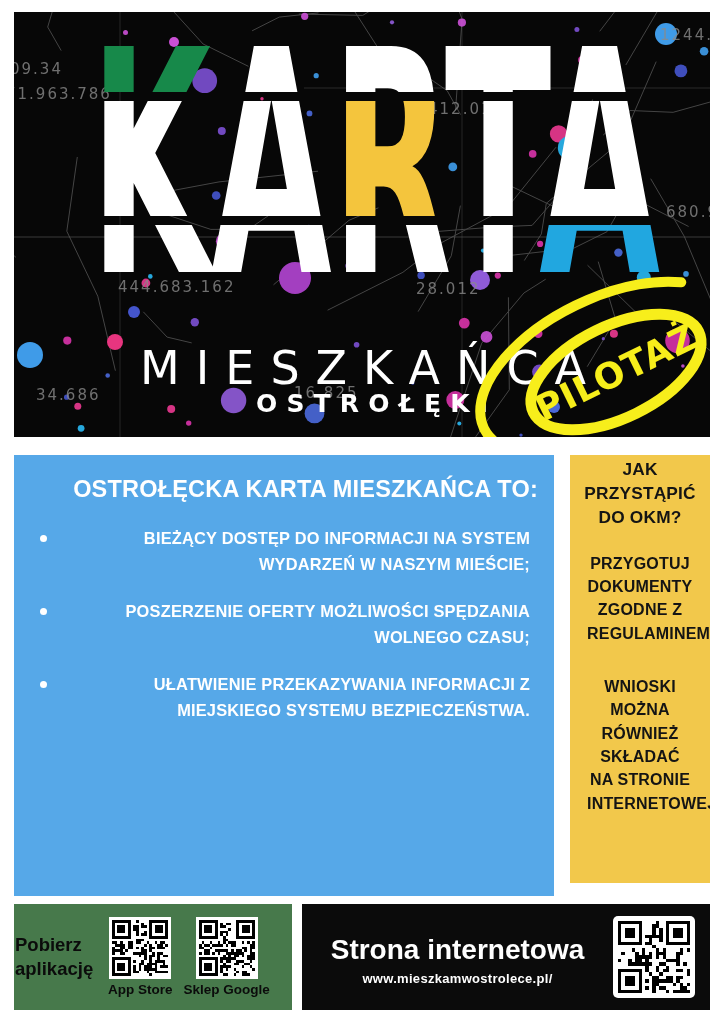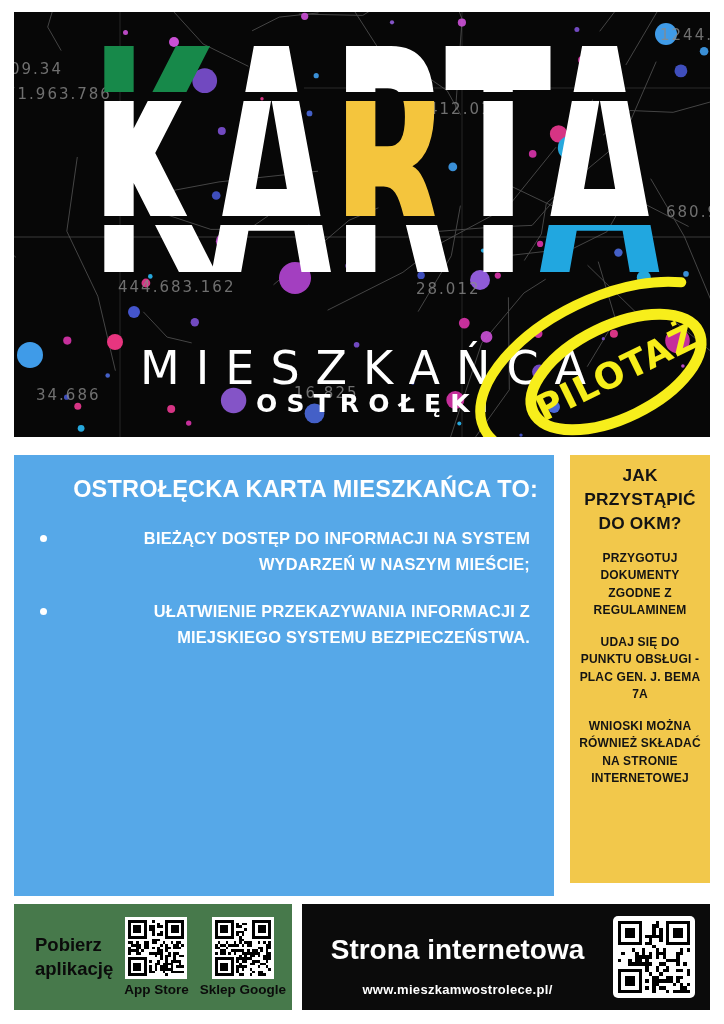--- a/index.html
+++ b/index.html
@@ -15,36 +15,36 @@
 
   
   #benefits{left:14px;top:455px;width:540px;height:441px;background:#56a8e8;color:#fff;text-align:right;overflow:hidden}
   #benefits h1{font-size:23.5px;margin:21px 16px 23px;letter-spacing:.2px;font-weight:bold}
   .bullet{display:grid;grid-template-columns:34px 1fr 12px;margin:0 12px 22px;font-weight:bold;font-size:16.4px;line-height:1.56}
   .bullet .dot{width:7px;height:7px;border-radius:50%;background:#fff;margin-top:9px;justify-self:center}
   .bullet p{margin:0;letter-spacing:.2px}
 
   
   #howto{left:570px;top:455px;width:140px;height:428px;background:#f2c84b;color:#141414;text-align:center;font-weight:bold;
-         display:flex;flex-direction:column;gap:14px;padding:8px 9px;overflow:hidden}
+         display:flex;flex-direction:column;gap:14px;padding:2px 9px;overflow:hidden}
   #howto h2{font-size:17.3px;margin:0;line-height:1.4;letter-spacing:.2px}
-  #howto p{font-size:12px;margin:0;line-height:1.46;letter-spacing:.2px}
+  #howto p{font-size:16px;margin:8px;line-height:1.46;letter-spacing:.2px}
 
   
-  #download{left:14px;top:904px;width:278px;height:106px;background:#47794b;display:flex;align-items:center;gap:11px;padding:0 21px}
+  #download{left:14px;top:904px;width:278px;height:106px;background:#47794b;display:flex;align-items:center;gap:11px;padding:0 1px}
   #download .lbl{font-weight:bold;font-size:18.5px;color:#0b0b0b;line-height:1.3;width:82px}
   .qrblock{display:flex;flex-direction:column;align-items:center}
   .qr{background:#fff;padding:3px;width:56px;height:56px}
   .qr svg{display:block;width:100%;height:100%}
   .store{font-weight:bold;font-size:13.5px;color:#0b0b0b;margin-top:3px;white-space:nowrap}
 
   
   #website{left:302px;top:904px;width:408px;height:106px;background:#0b0b0b;color:#fff;display:flex;align-items:center}
   #website .txt{flex:1;text-align:center}
-  #website h2{font-size:28px;margin:16px;font-weight:bold}
+  #website h2{font-size:28px;margin:5px;font-weight:bold}
   #website .url{font-size:13px;font-weight:bold;margin-top:5px;letter-spacing:.3px}
   #website .qr{width:72px;height:72px;padding:5px;border-radius:5px;margin-right:15px;flex:none}
 </style>
 </head>
 <body>
 
 <div id="banner" class="panel">
   <svg viewBox="0 0 696 425" width="696" height="425" xmlns="http://www.w3.org/2000/svg">
     <rect width="696" height="425" fill="#070707"></rect>
     <g id="map-streets" stroke="#5f5f5f" stroke-width="1" fill="none" opacity="0.7">
@@ -196,29 +196,33 @@
 <div id="benefits" class="panel">
   <h1>OSTROŁĘCKA KARTA MIESZKAŃCA TO:</h1>
 
   <div class="bullet">
     <span class="dot"></span>
     <p>BIEŻĄCY DOSTĘP DO INFORMACJI NA SYSTEM WYDARZEŃ W NASZYM MIEŚCIE;</p>
       <span></span>
   </div>
   <div class="bullet">
     <span class="dot"></span>
+    <p>POSZERZENIE OFERTY MOŻLIWOŚCI SPĘDZANIA WOLNEGO CZASU;</p>
+      <span></span>
+  </div>
+  <div class="bullet">
+    <span class="dot"></span>
     <p>UŁATWIENIE PRZEKAZYWANIA INFORMACJI Z MIEJSKIEGO SYSTEMU BEZPIECZEŃSTWA.</p>
       <span></span>
   </div>
 </div>
 
 <div id="howto" class="panel">
   <h2>JAK PRZYSTĄPIĆ DO OKM?</h2>
   <p>PRZYGOTUJ DOKUMENTY ZGODNE Z REGULAMINEM</p>
-  <p>UDAJ SIĘ DO PUNKTU OBSŁUGI - PLAC GEN. J. BEMA 7A</p>
   <p>WNIOSKI MOŻNA RÓWNIEŻ SKŁADAĆ NA STRONIE INTERNETOWEJ</p>
 </div>
 
 <div id="download" class="panel">
   <div class="lbl">Pobierz aplikację</div>
   <div class="qrblock">
     <span class="qr">
         <svg viewBox="0 0 21 21" shape-rendering="crispEdges" fill="#000">
           <rect x="9" y="0" width="1" height="1"></rect>
           <rect x="11" y="1" width="1" height="1"></rect>

